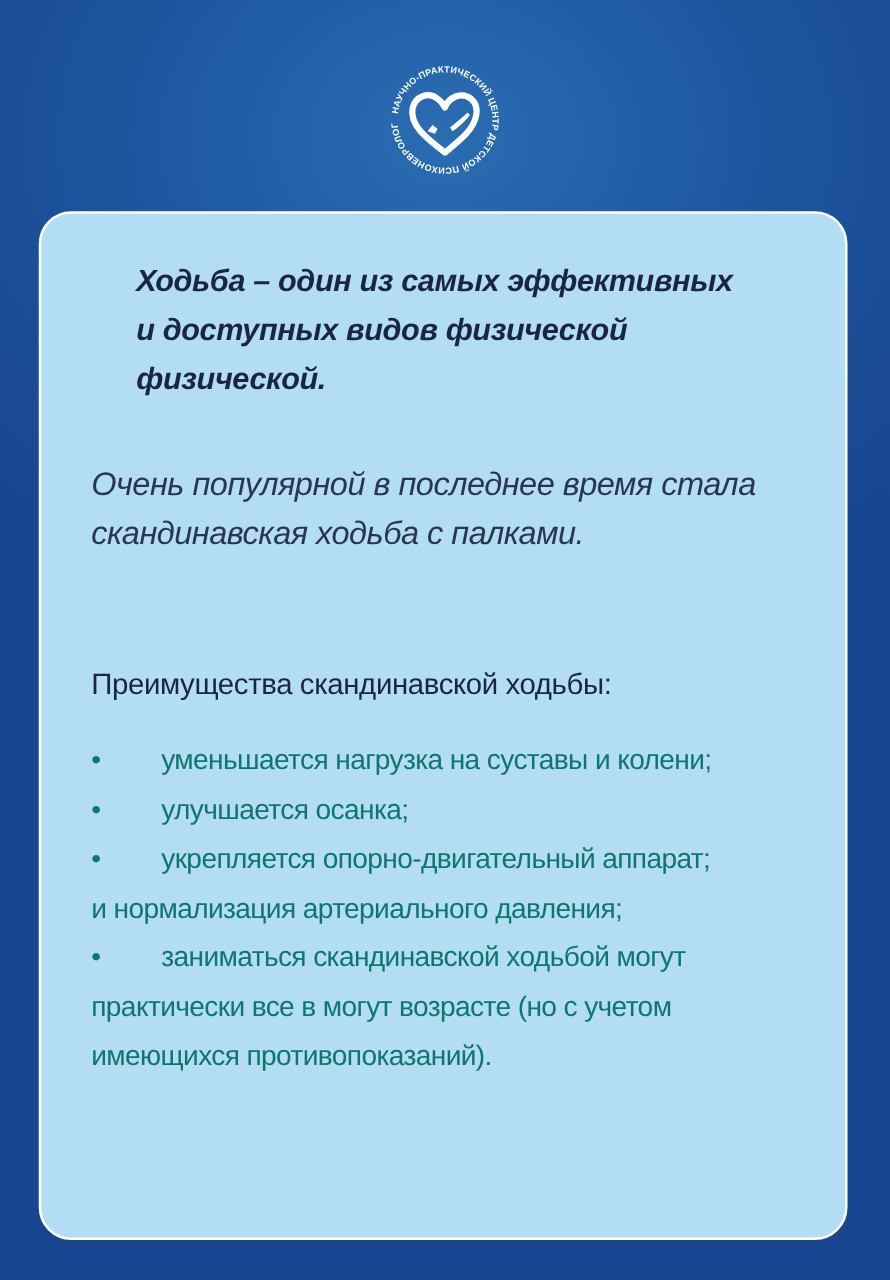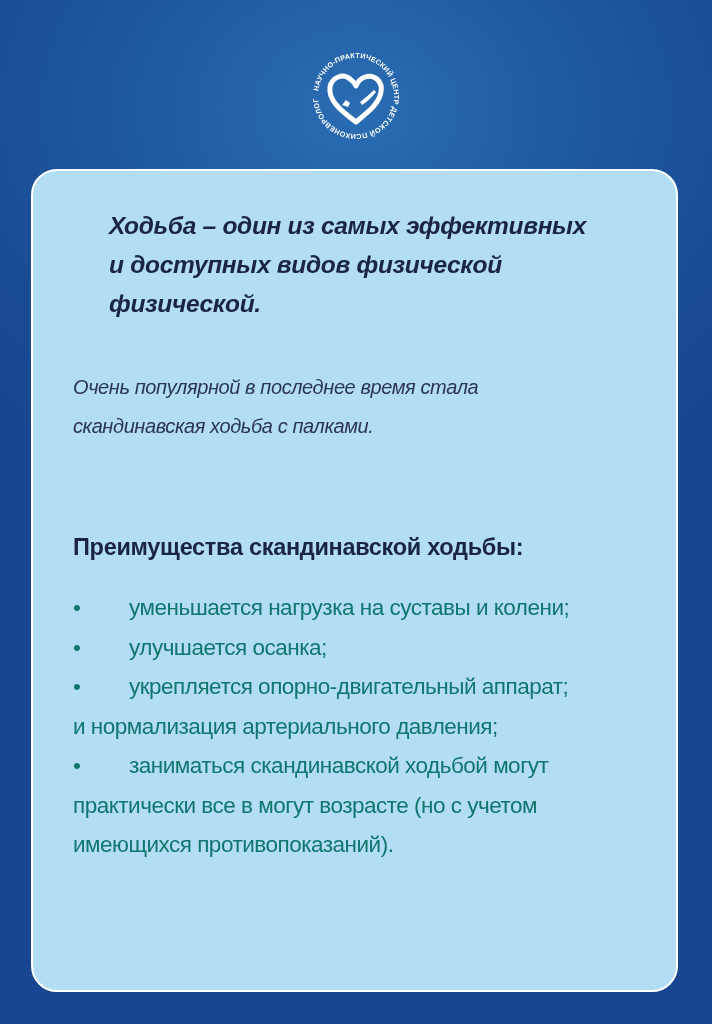--- a/index.html
+++ b/index.html
@@ -16,26 +16,26 @@
   }
   .intro {
     position:absolute; top:206px; left:73px; width:560px;
     font-style:italic; font-weight:bold; font-size:24.5px; line-height:39px; color:#1a2542;
     letter-spacing:-0.3px;
     margin-left:36px;
   }
   .intro span { display:block; }
   .sub {
     position:absolute; top:368px; left:73px; width:580px;
-    font-style:italic; font-size:20px; line-height:39px; color:#2a3650; letter-spacing:-0.4px;
+    font-style:italic; font-size:26px; line-height:39px; color:#2a3650; letter-spacing:-0.4px;
   }
   .sub span { display:block; }
   .heading {
     position:absolute; top:534px; left:73px;
-    font-weight:bold; font-size:23.5px; color:#1a2542; letter-spacing:-0.3px;
+    font-weight:normal; font-size:23.5px; color:#1a2542; letter-spacing:-0.3px;
   }
   .list {
     position:absolute; top:588px; left:73px; width:600px;
     font-size:22.5px; line-height:39.5px; color:#0f766e; letter-spacing:-0.5px;
   }
   .row { white-space:nowrap; }
   .bullet { display:inline-block; width:56px; }
 </style>
 </head>
 <body>

